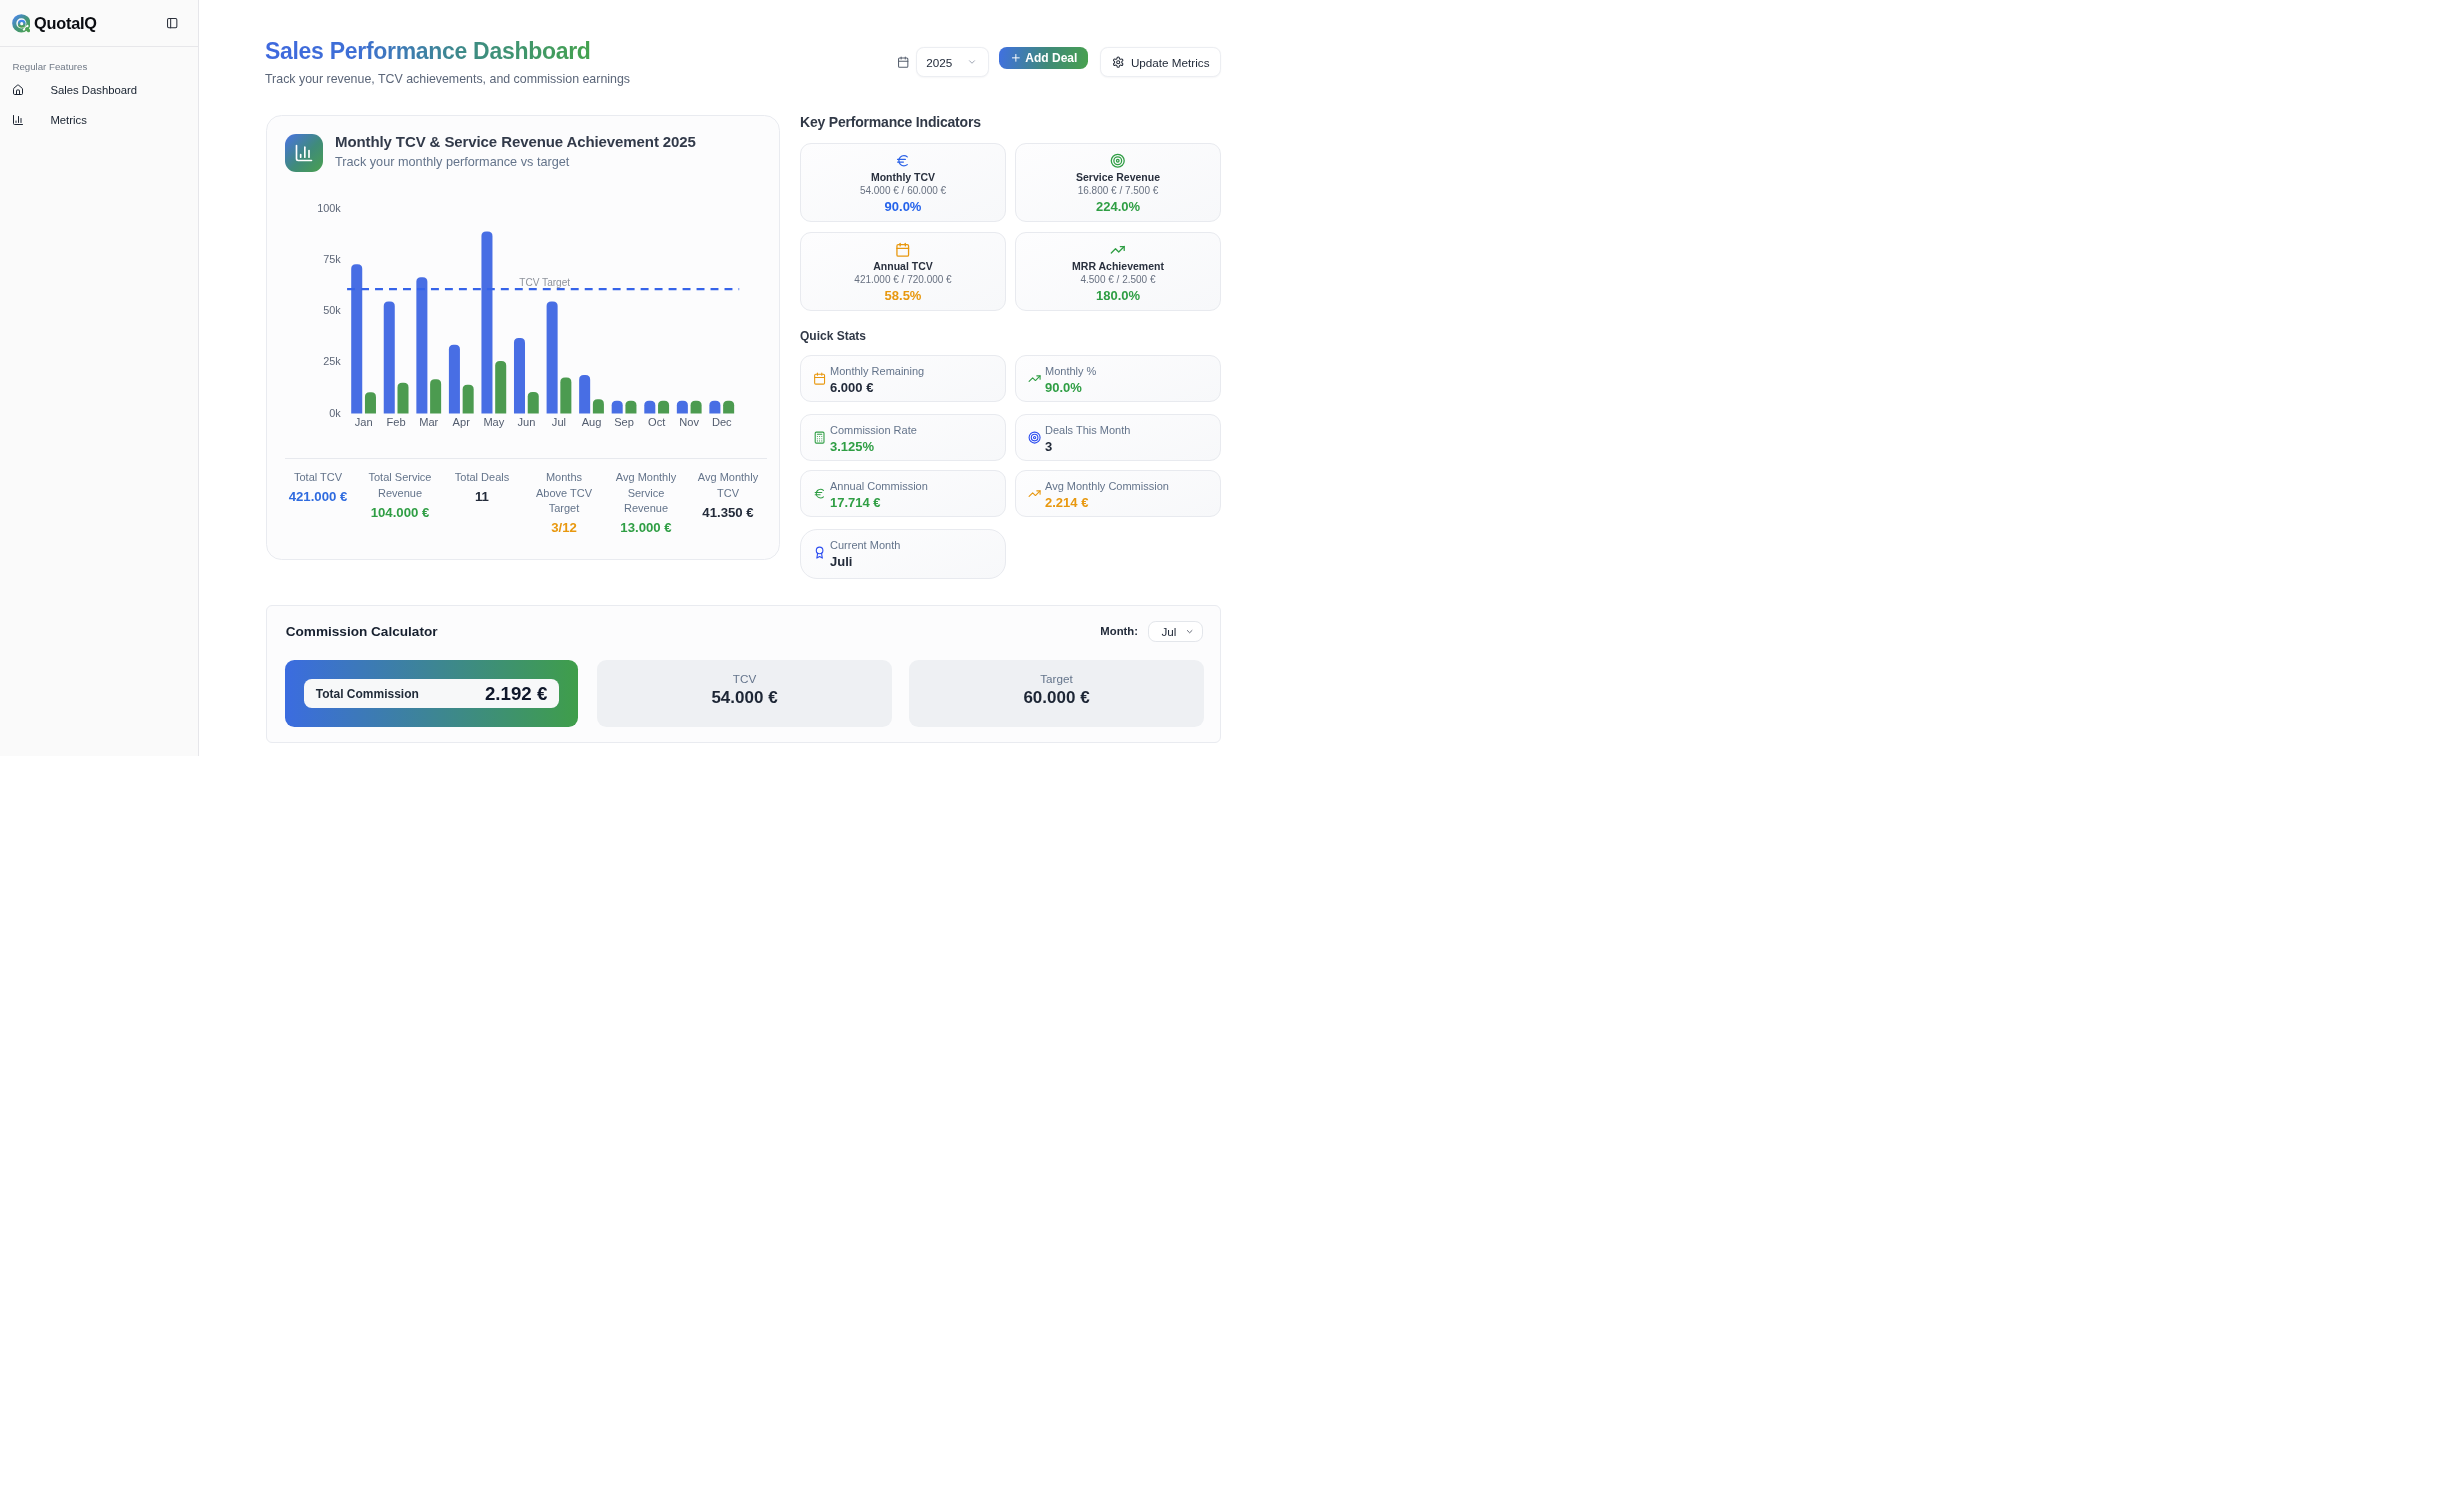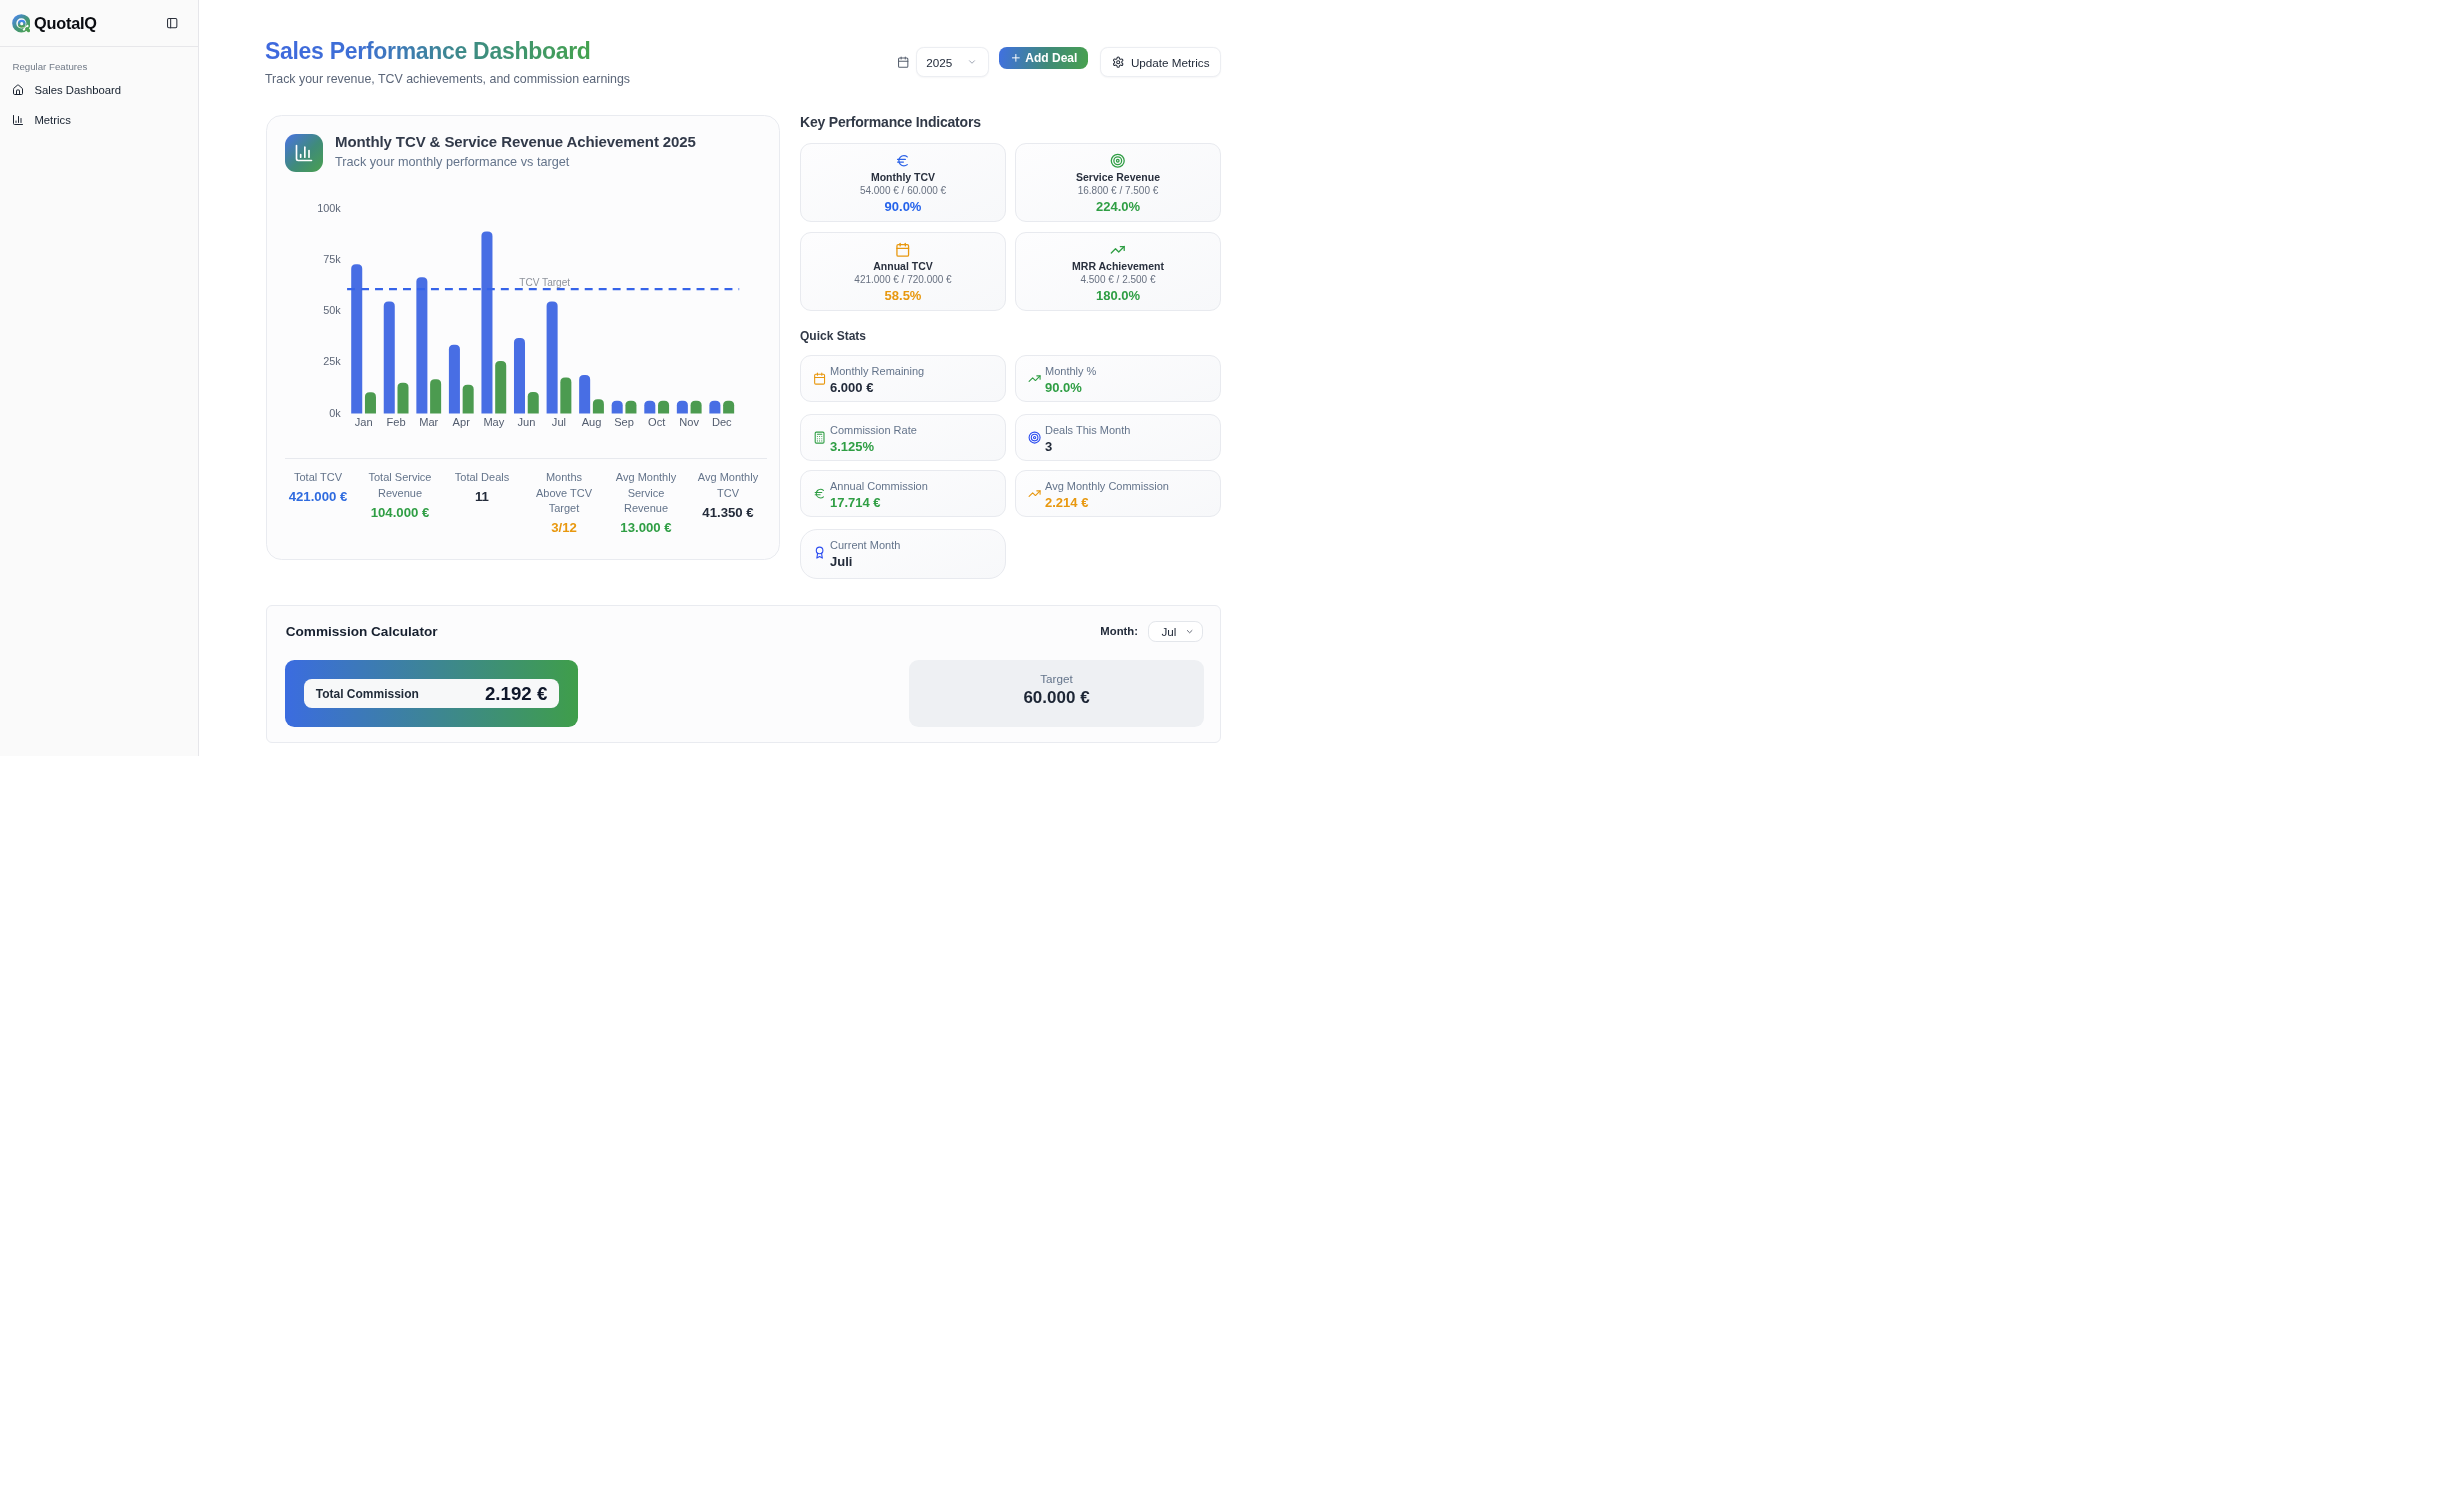--- a/index.html
+++ b/index.html
@@ -5,21 +5,21 @@
 * { margin:0; padding:0; box-sizing:border-box; }
 html,body { width:1231px; height:756px; background:#fff; font-family:"Liberation Sans", sans-serif; overflow:hidden; }
 
 
 .sidebar { position:absolute; left:0; top:0; width:199px; height:756px; background:#fafafa; border-right:0.8px solid #e6e6ea; }
 .sb-head { position:relative; height:47px; border-bottom:0.8px solid #e7e7ea; }
 .sb-logo { position:absolute; left:11.7px; top:14px; }
 .sb-brand { position:absolute; left:34px; top:14px; font-size:16.3px; font-weight:800; color:#0b0d12; letter-spacing:-0.2px; }
 .sb-toggle { position:absolute; left:166px; top:17px; }
 .sb-label { position:absolute; left:12.4px; top:61px; font-size:9.7px; font-weight:500; color:#717a87; }
-.nav-item { position:absolute; left:12.4px; display:flex; align-items:center; gap:10px; color:#16202e; font-size:11.3px; }
+.nav-item { position:absolute; left:12.4px; display:flex; align-items:center; gap:26px; color:#16202e; font-size:11.3px; }
 
 .h1 { position:absolute; left:265px; top:40px; font-size:23px; font-weight:700; letter-spacing:-0.3px; line-height:1; background:linear-gradient(90deg,#3e68de 0%,#3e6fd5 28%,#3d8b85 62%,#44a24d 100%); -webkit-background-clip:text; background-clip:text; color:transparent; }
 .sub { position:absolute; left:265px; top:73px; font-size:12.4px; color:#5b6679; line-height:1; }
 .cal-ic { position:absolute; left:897px; top:56px; }
 .sel2025 { position:absolute; left:916px; top:47px; width:73px; height:30px; border:0.8px solid #eceef2; border-radius:7.8px; background:#fff; display:flex; align-items:center; justify-content:space-between; padding:0 11px 0 9.3px; font-size:11.7px; color:#222b3a; box-shadow:0 0.8px 1.6px rgba(16,24,40,.04); }
 .adddeal { position:absolute; left:999px; top:47px; width:89px; height:22px; border-radius:7.8px; background:linear-gradient(100deg,#4070e2 0%,#3f8a78 55%,#48a14e 100%); color:#fff; display:flex; align-items:center; justify-content:center; gap:4px; font-size:12px; font-weight:600; }
 .updm { position:absolute; left:1100px; top:47px; width:121px; height:30px; border-radius:7.8px; border:0.8px solid #eceef2; background:#fff; display:flex; align-items:center; justify-content:center; gap:7px; font-size:11.7px; font-weight:500; color:#1d2635; box-shadow:0 0.8px 1.6px rgba(16,24,40,.04); }
 
 
 .card { position:absolute; left:266px; top:115px; width:514px; height:445px; border-radius:15.5px; border:0.8px solid #e9ebf0; background:#fcfcfd; }
@@ -343,18 +343,22 @@
       <svg class="lucide" width="9.3" height="9.3" viewBox="0 0 24 24" color="#3a4150" stroke-width="2.6">
         <path d="m6 9 6 6 6-6"></path>
       </svg>
     </div>
   <div class="gradbox">
       <div class="inner">
         <span class="l">Total Commission</span>
         <span class="r">2.192 €</span>
       </div>
     </div>
+  <div class="graybox" style="left:330px;">
+      <div class="lb">TCV</div>
+      <div class="vl">54.000 €</div>
+    </div>
   <div class="graybox" style="left:642px;">
       <div class="lb">Target</div>
       <div class="vl">60.000 €</div>
     </div>
 </div>
 
 
 </body></html>

